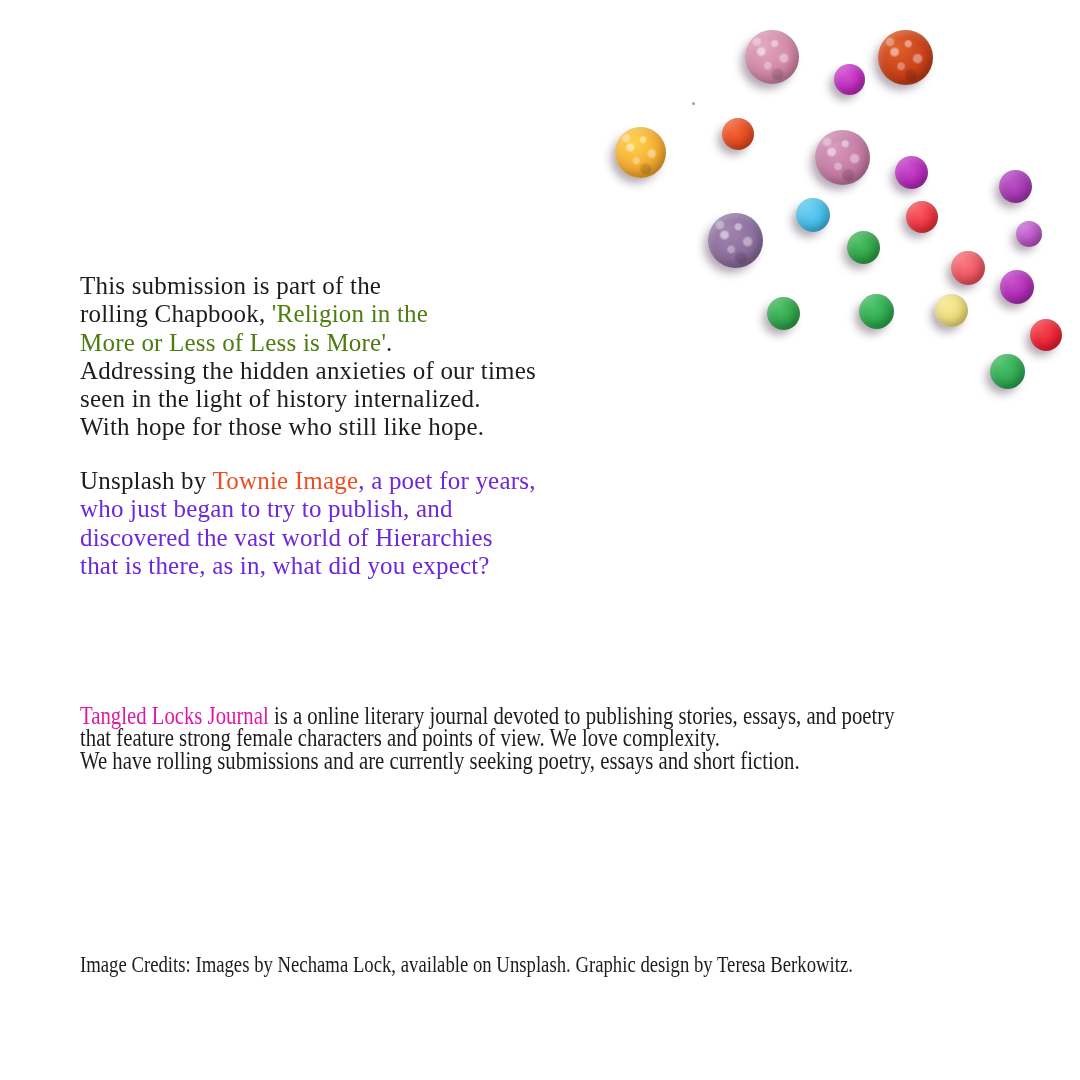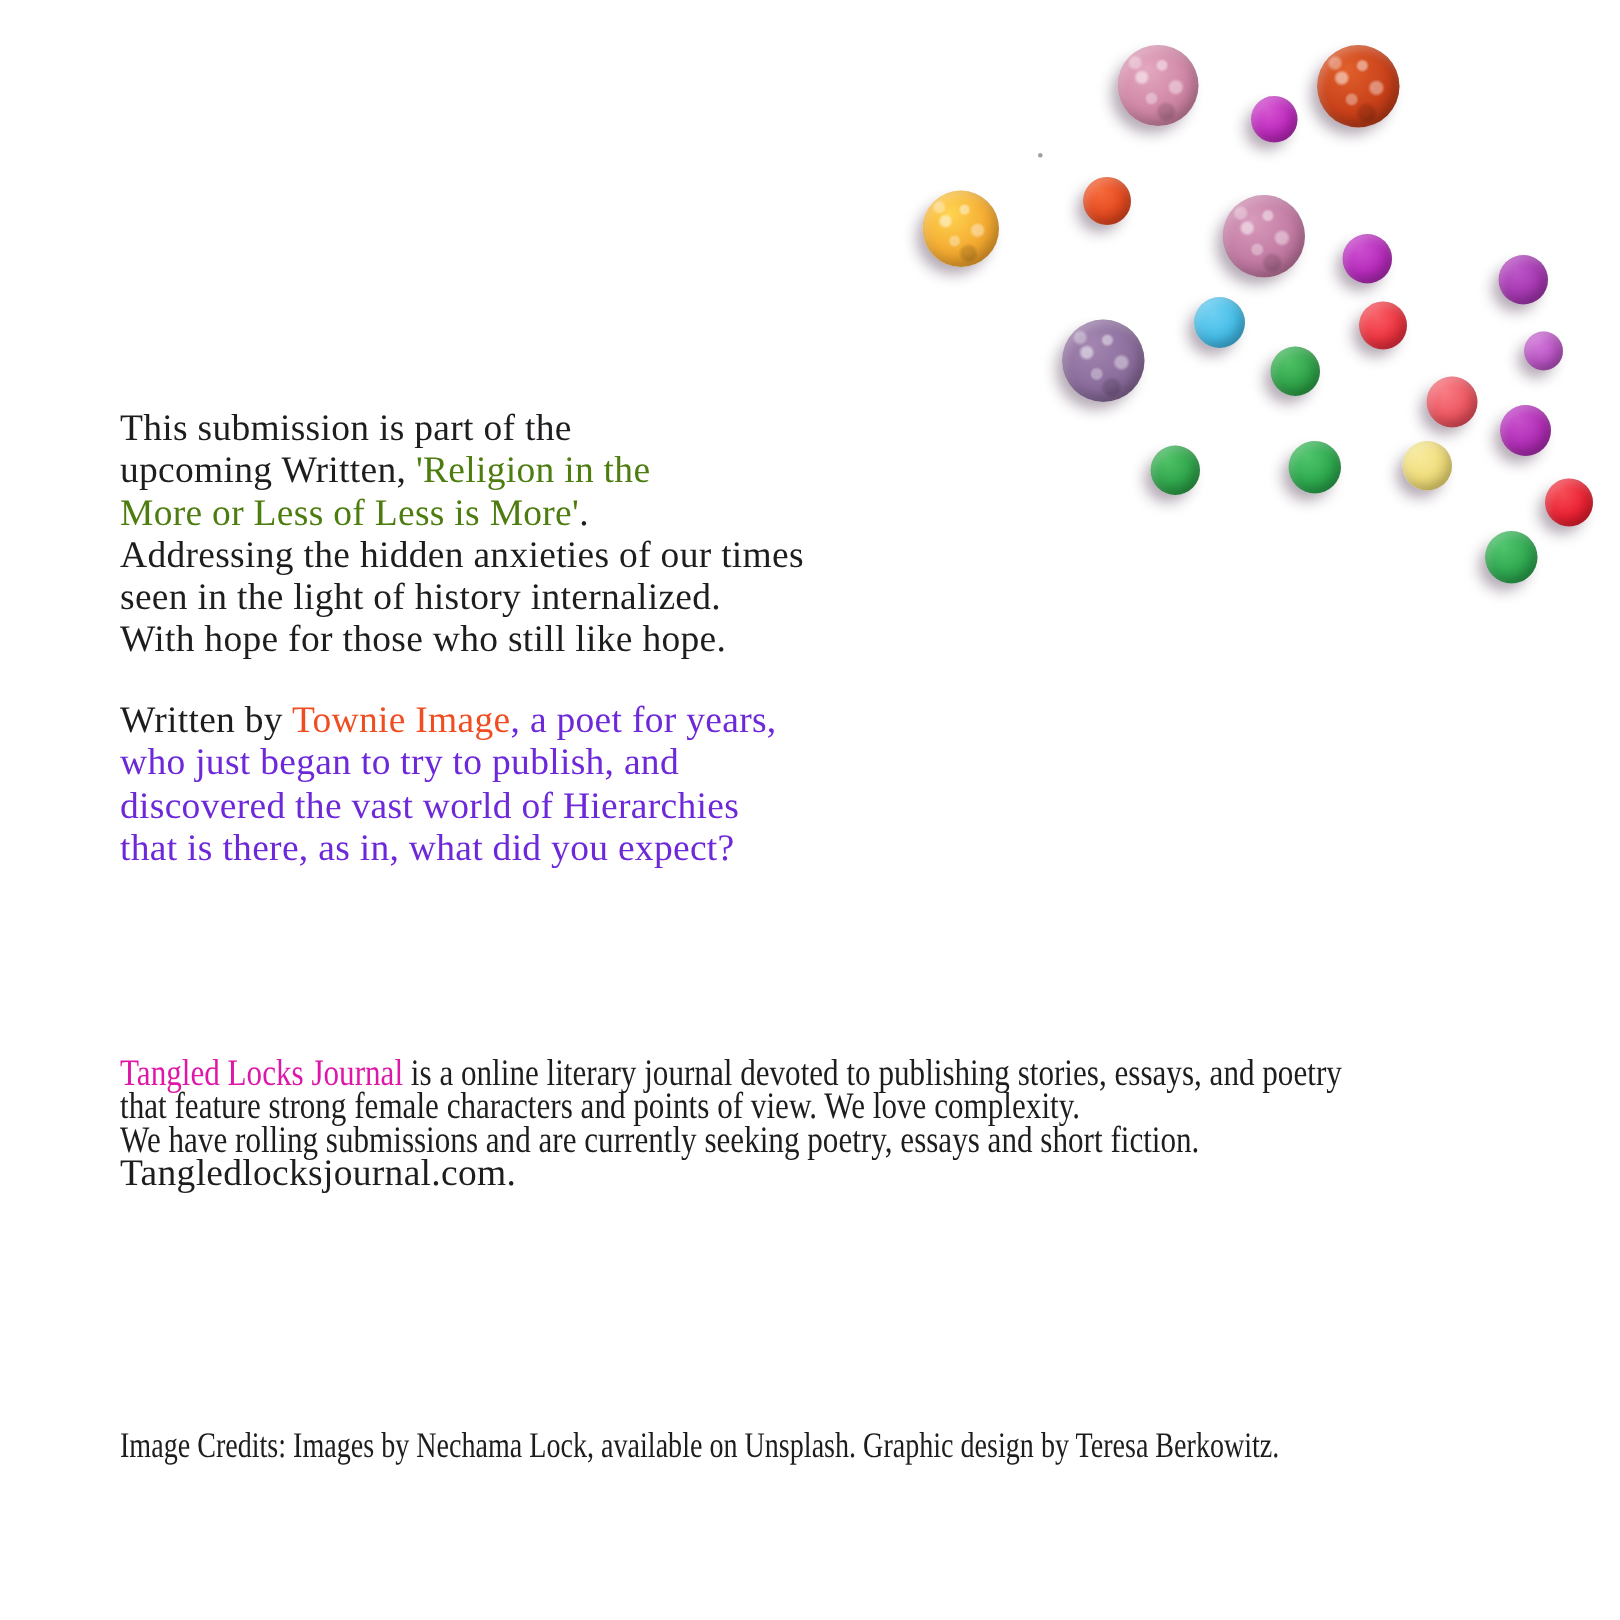--- a/index.html
+++ b/index.html
@@ -88,32 +88,31 @@
       <div class="dot" style="left: 951px; top: 251px; width: 34px; height: 34px; background: radial-gradient(circle at 36% 30%, rgb(248, 124, 132) 0%, rgb(236, 85, 96) 55%, rgb(201, 58, 71) 100%);"></div>
       <div class="dot" style="left: 1000px; top: 270px; width: 34px; height: 34px; background: radial-gradient(circle at 36% 30%, rgb(200, 80, 204) 0%, rgb(176, 44, 181) 55%, rgb(142, 33, 148) 100%);"></div>
       <div class="dot" style="left: 766.5px; top: 296.5px; width: 33px; height: 33px; background: radial-gradient(circle at 36% 30%, rgb(79, 192, 102) 0%, rgb(46, 164, 74) 55%, rgb(31, 132, 54) 100%);"></div>
       <div class="dot" style="left: 858.5px; top: 293.5px; width: 35px; height: 35px; background: radial-gradient(circle at 36% 30%, rgb(79, 196, 108) 0%, rgb(44, 169, 77) 55%, rgb(30, 135, 60) 100%);"></div>
       <div class="dot" style="left: 934.5px; top: 293.5px; width: 33px; height: 33px; background: radial-gradient(circle at 36% 30%, rgb(247, 234, 156) 0%, rgb(239, 220, 121) 55%, rgb(217, 196, 94) 100%);"></div>
       <div class="dot" style="left: 1030px; top: 319px; width: 32px; height: 32px; background: radial-gradient(circle at 36% 30%, rgb(245, 75, 85) 0%, rgb(236, 33, 51) 55%, rgb(196, 18, 31) 100%);"></div>
       <div class="dot" style="left: 989.5px; top: 353.5px; width: 35px; height: 35px; background: radial-gradient(circle at 36% 30%, rgb(79, 196, 108) 0%, rgb(46, 168, 80) 55%, rgb(30, 135, 60) 100%);"></div>
     </div>
 
   <div class="textblock para-wide" style="top: 272px; width: 560px;"><span style="color: rgb(30, 28, 29);">This submission is part of the
-upcoming Written, </span><span style="color: #4d7c0f;">'Religion in the
+rolling Chapbook, </span><span style="color: #4d7c0f;">'Religion in the
 More or Less of Less is More'</span><span style="color: rgb(30, 28, 29);">.
 Addressing the hidden anxieties of our times
 seen in the light of history internalized.
 With hope for those who still like hope.</span></div>
 
-  <div class="textblock para-wide" style="top: 467px; width: 560px;"><span style="color: rgb(30, 28, 29);">Written by </span><span style="color: rgb(240, 78, 34);">Townie Image</span><span style="color: #6d28d9;">, a poet for years,
+  <div class="textblock para-wide" style="top: 467px; width: 560px;"><span style="color: rgb(30, 28, 29);">Unsplash by </span><span style="color: rgb(240, 78, 34);">Townie Image</span><span style="color: #6d28d9;">, a poet for years,
 who just began to try to publish, and
 discovered the vast world of Hierarchies
 that is there, as in, what did you expect?</span></div>
 
   <div class="textblock para-condensed" style="top: 705px;"><span style="color: rgb(223, 23, 168);">Tangled Locks Journal</span><span style="color: rgb(30, 28, 29);"> is a online literary journal devoted to publishing stories, essays, and poetry
 that feature strong female characters and points of view. We love complexity.
 We have rolling submissions and are currently seeking poetry, essays and short fiction.</span></div>
 
-  <div class="textblock para-wide" style="top: 769px; width: 560px;">Tangledlocksjournal.com.</div>
 
   <div class="textblock credits-line" style="top: 952px;">Image Credits: Images by Nechama Lock, available on Unsplash. Graphic design by Teresa Berkowitz.</div>
 
 </div>
 
 </body></html>

